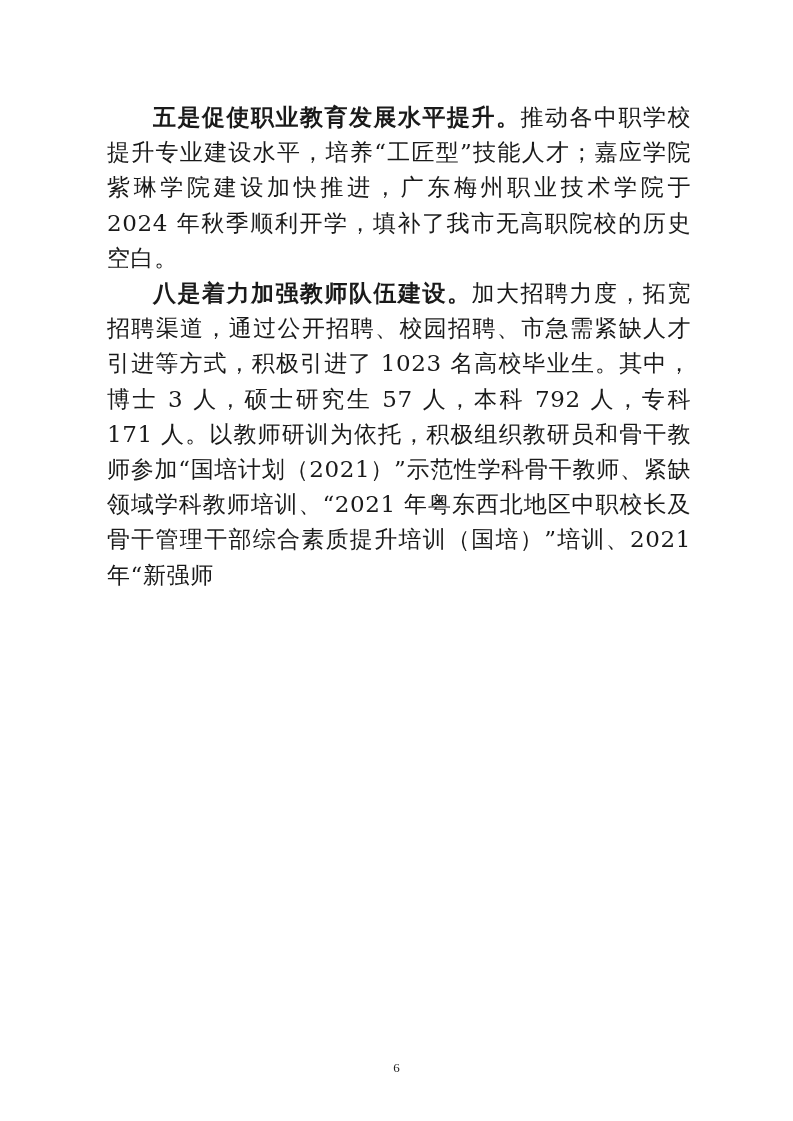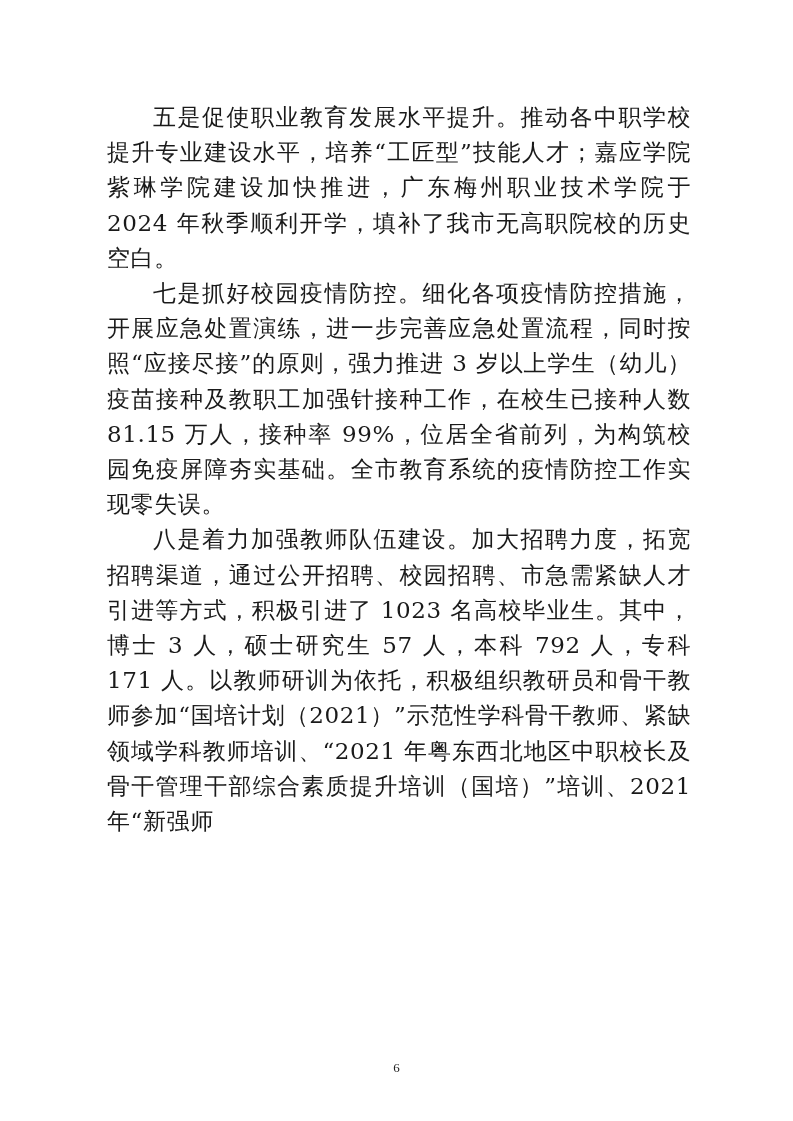--- a/index.html
+++ b/index.html
@@ -2,32 +2,29 @@
 <html><head>
 <meta charset="utf-8">
 <style>
   html, body { margin: 0; padding: 0; background: #ffffff; }
   body { width: 793px; height: 1121px; position: relative; overflow: hidden;
          font-family: "DejaVu Serif", "Liberation Serif", serif; color: #1a1a1a; }
   .page { position: absolute; left: 107px; top: 100px; width: 584px; }
   .para { margin: 0; font-size: 23px; line-height: 35.2px; text-align: justify;
           text-align-last: left; letter-spacing: 0.6px; }
   .para.indent { text-indent: 46px; }
-  .lead { font-weight: normal; font-family: "DejaVu Sans", "Liberation Sans", sans-serif; }
+  .lead { font-weight: bold; font-family: "DejaVu Sans", "Liberation Sans", sans-serif; }
   .page-num { position: absolute; left: 0; width: 793px; top: 1060px; text-align: center;
               font-size: 13px; font-family: "Liberation Serif", serif; color: #222; }
 </style>
 </head>
 <body>
 
 <div class="page">
   <p class="para indent">
     <span class="lead">五是促使职业教育发展水平提升。</span><span class="body">推动各中职学校提升专业建设水平，培养“工匠型”技能人才；嘉应学院紫琳学院建设加快推进，广东梅州职业技术学院于 2024 年秋季顺利开学，填补了我市无高职院校的历史空白。</span>
   </p>
   <p class="para indent">
-    <span class="lead">七是抓好校园疫情防控。</span><span class="body">细化各项疫情防控措施，开展应急处置演练，进一步完善应急处置流程，同时按照“应接尽接”的原则，强力推进 3 岁以上学生（幼儿）疫苗接种及教职工加强针接种工作，在校生已接种人数 81.15 万人，接种率 99%，位居全省前列，为构筑校园免疫屏障夯实基础。全市教育系统的疫情防控工作实现零失误。</span>
-  </p>
-  <p class="para indent">
     <span class="lead">八是着力加强教师队伍建设。</span><span class="body">加大招聘力度，拓宽招聘渠道，通过公开招聘、校园招聘、市急需紧缺人才引进等方式，积极引进了 1023 名高校毕业生。其中，博士 3 人，硕士研究生 57 人，本科 792 人，专科 171 人。以教师研训为依托，积极组织教研员和骨干教师参加“国培计划（2021）”示范性学科骨干教师、紧缺领域学科教师培训、“2021 年粤东西北地区中职校长及骨干管理干部综合素质提升培训（国培）”培训、2021 年“新强师</span>
   </p>
 </div>
 
 <div class="page-num">6</div>
 
 </body></html>

